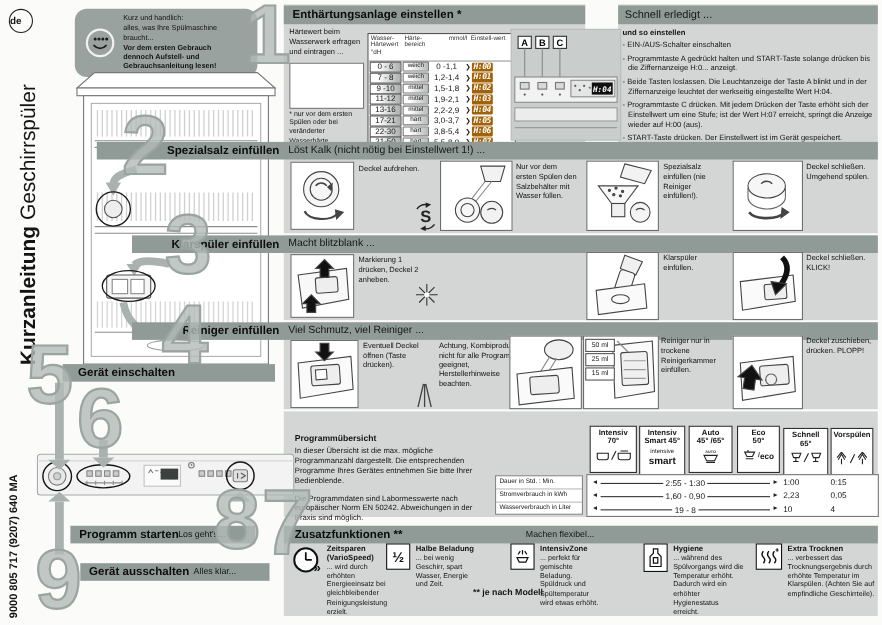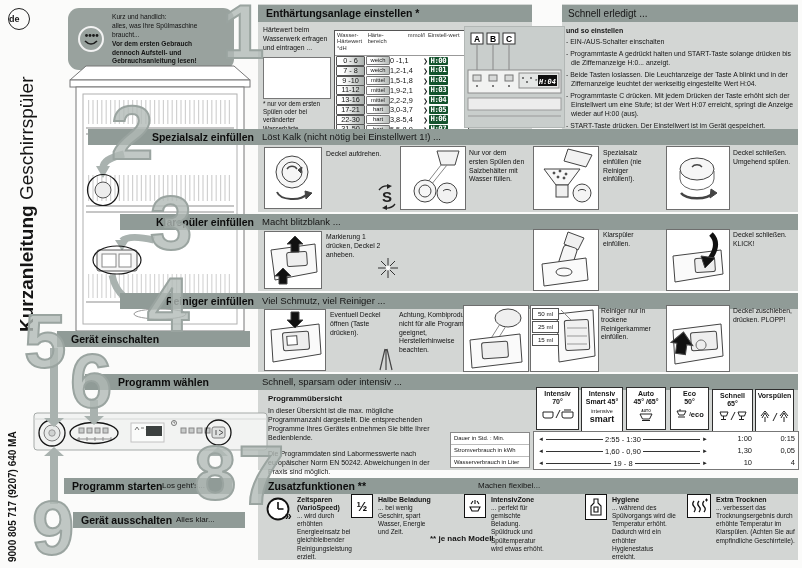--- a/index.html
+++ b/index.html
@@ -13,33 +13,33 @@
   .cap{position:absolute;font-size:6.8px;line-height:1.3;color:#111}
   .b{font-weight:bold}
   .vtext{position:absolute;transform:rotate(-90deg);transform-origin:0 0;white-space:nowrap}
   .htable{position:absolute;left:334px;top:30px;width:133px;height:105px;background:#fff;border:1px solid #555}
   .hhead{display:flex;height:24px;font-size:5.8px;line-height:1.1;color:#333;border-bottom:1px solid #999}
   .hhead span{padding:1px 1px 0 2px}
   .hrow{display:flex;align-items:center;height:9.8px}
   .c1{width:29px}.c2{width:24px}.c3{width:33px}.c4{width:41px}
   .cell-dh{width:27px;margin-left:1px;font-size:7.3px;text-align:center;border:1px solid #555;border-radius:1px;background:linear-gradient(90deg,#fff 25%,#aab0ad);line-height:8px}
   .cell-hb{width:22px;margin-left:1px;font-size:5.8px;text-align:center;border:1px solid #777;border-radius:1px;background:linear-gradient(90deg,#fff 25%,#b6bbb8);line-height:7px}
-  .cell-mmol{width:32px;font-size:7.3px;text-align:left}
+  .cell-mmol{width:32px;font-size:7.3px;text-align:center}
   .cell-val{display:flex;align-items:center}
   .chev{font-size:6px;margin:0 1px;color:#222}
-  .seg{font-family:"DejaVu Sans Mono",monospace;font-weight:bold;background:#14532d;color:#fff;font-size:7.3px;line-height:8.6px;padding:0 1.5px;border-radius:1px;letter-spacing:-0.5px}
+  .seg{font-family:"DejaVu Sans Mono",monospace;font-style:italic;font-weight:bold;background:#a16207;color:#fff;font-size:7.3px;line-height:8.6px;padding:0 1.5px;border-radius:1px;letter-spacing:-0.5px}
   .instr{position:absolute;left:566px;top:26px;width:231px;font-size:6.9px;line-height:1.3}
   .instr .it{margin-bottom:3px;padding-left:5px;text-indent:-5px}
   .pbox{position:absolute;background:#fff;border:1px solid #2e2e2e;text-align:center;font-size:7px;font-weight:bold;line-height:1.2;padding-top:2px}
   .pbox .picon{display:block;margin-top:1px;height:13px}
   .databox{position:absolute;left:533px;top:431px;width:264px;height:37px;background:#fff;border:1px solid #777}
   .spanrow{position:absolute;left:4px;width:170px;height:10px;display:flex;align-items:center;font-size:7.5px}
   .spanrow .ln{flex:1;height:1px;background:#333;margin:0 2px}
   .spanrow .ar{font-size:6px;color:#222}
-  .dval{position:absolute;width:40px;text-align:right;font-size:7.5px;height:10px;line-height:10px}
+  .dval{position:absolute;width:40px;text-align:left;font-size:7.5px;height:10px;line-height:10px}
   .lblbox{position:absolute;left:450px;top:432px;width:78px;height:34px;background:#fff;border:1px solid #888;font-size:5.9px}
   .lblbox div{height:11px;line-height:11px;padding-left:3px;border-bottom:1px solid #bbb;white-space:nowrap;overflow:hidden}
   .lblbox div:last-child{border-bottom:none}
   .exicon{position:absolute;background:#fff;border:1.6px solid #111;display:flex;align-items:center;justify-content:center}
   .extxt{position:absolute;font-size:6.5px;line-height:1.25}
   .extxt .t{font-weight:bold;font-size:7px;line-height:1.15}
   .mlcol{position:absolute;left:532px;top:308px;z-index:3}
   .mlcol div{width:25px;height:10px;background:#fff;border:1px solid #555;font-size:6.2px;line-height:9px;text-align:center;margin-bottom:1px}
   .tri{position:absolute;width:0;height:0}
   .stem{position:absolute;background:#a9b2af}
@@ -395,24 +395,20 @@
     </g>
       </svg>
   </div>
   <div class="cap" style="left:733px;top:307px;width:60px">Deckel zuschieben, drücken. PLOPP!</div>
 
   <div class="band" style="left:57px;top:331px;width:193px">
     <span class="lbl" style="left:14px">Gerät einschalten</span>
   </div>
 
   <div class="panel" style="left:258px;top:374px;width:540px;height:96px"></div>
-  <div class="band" style="left:85px;top:374px;width:713px">
-    <span class="lbl" style="left:33px">Programm wählen</span>
-    <span class="desc" style="left:177px">Schnell, sparsam oder intensiv ...</span>
-  </div>
   <div style="position:absolute;left:268px;top:394px;width:180px;font-size:7px;line-height:1.3">
     <div class="b" style="font-size:7.8px;margin-bottom:2px">Programmübersicht</div>
     <div>In dieser Übersicht ist die max. mögliche Programmanzahl dargestellt. Die entsprechenden Programme Ihres Gerätes entnehmen Sie bitte Ihrer Bedienblende.</div>
     <div style="margin-top:6px">Die Programmdaten sind Labormesswerte nach europäischer Norm EN 50242. Abweichungen in der Praxis sind möglich.</div>
   </div>
   <div class="lblbox">
     <div>Dauer in Std. : Min.</div>
     <div>Stromverbrauch in kWh</div>
     <div>Wasserverbrauch in Liter</div>
   </div>
@@ -492,21 +488,21 @@
       </div>
     <div class="dval" style="left:178px;top:2px">1:00</div>
     <div class="dval" style="left:221px;top:2px">0:15</div>
     <div class="spanrow" style="top:14px">
         <span class="ar">◄</span>
         <span class="ln"></span>
         <span>1,60 - 0,90</span>
         <span class="ln"></span>
         <span class="ar">►</span>
       </div>
-    <div class="dval" style="left:178px;top:14px">1,30</div>
+    <div class="dval" style="left:178px;top:14px">2,23</div>
     <div class="dval" style="left:221px;top:14px">0,05</div>
     <div class="spanrow" style="top:26px">
         <span class="ar">◄</span>
         <span class="ln"></span>
         <span>19 - 8</span>
         <span class="ln"></span>
         <span class="ar">►</span>
       </div>
     <div class="dval" style="left:178px;top:26px">10</div>
     <div class="dval" style="left:221px;top:26px">4</div>

